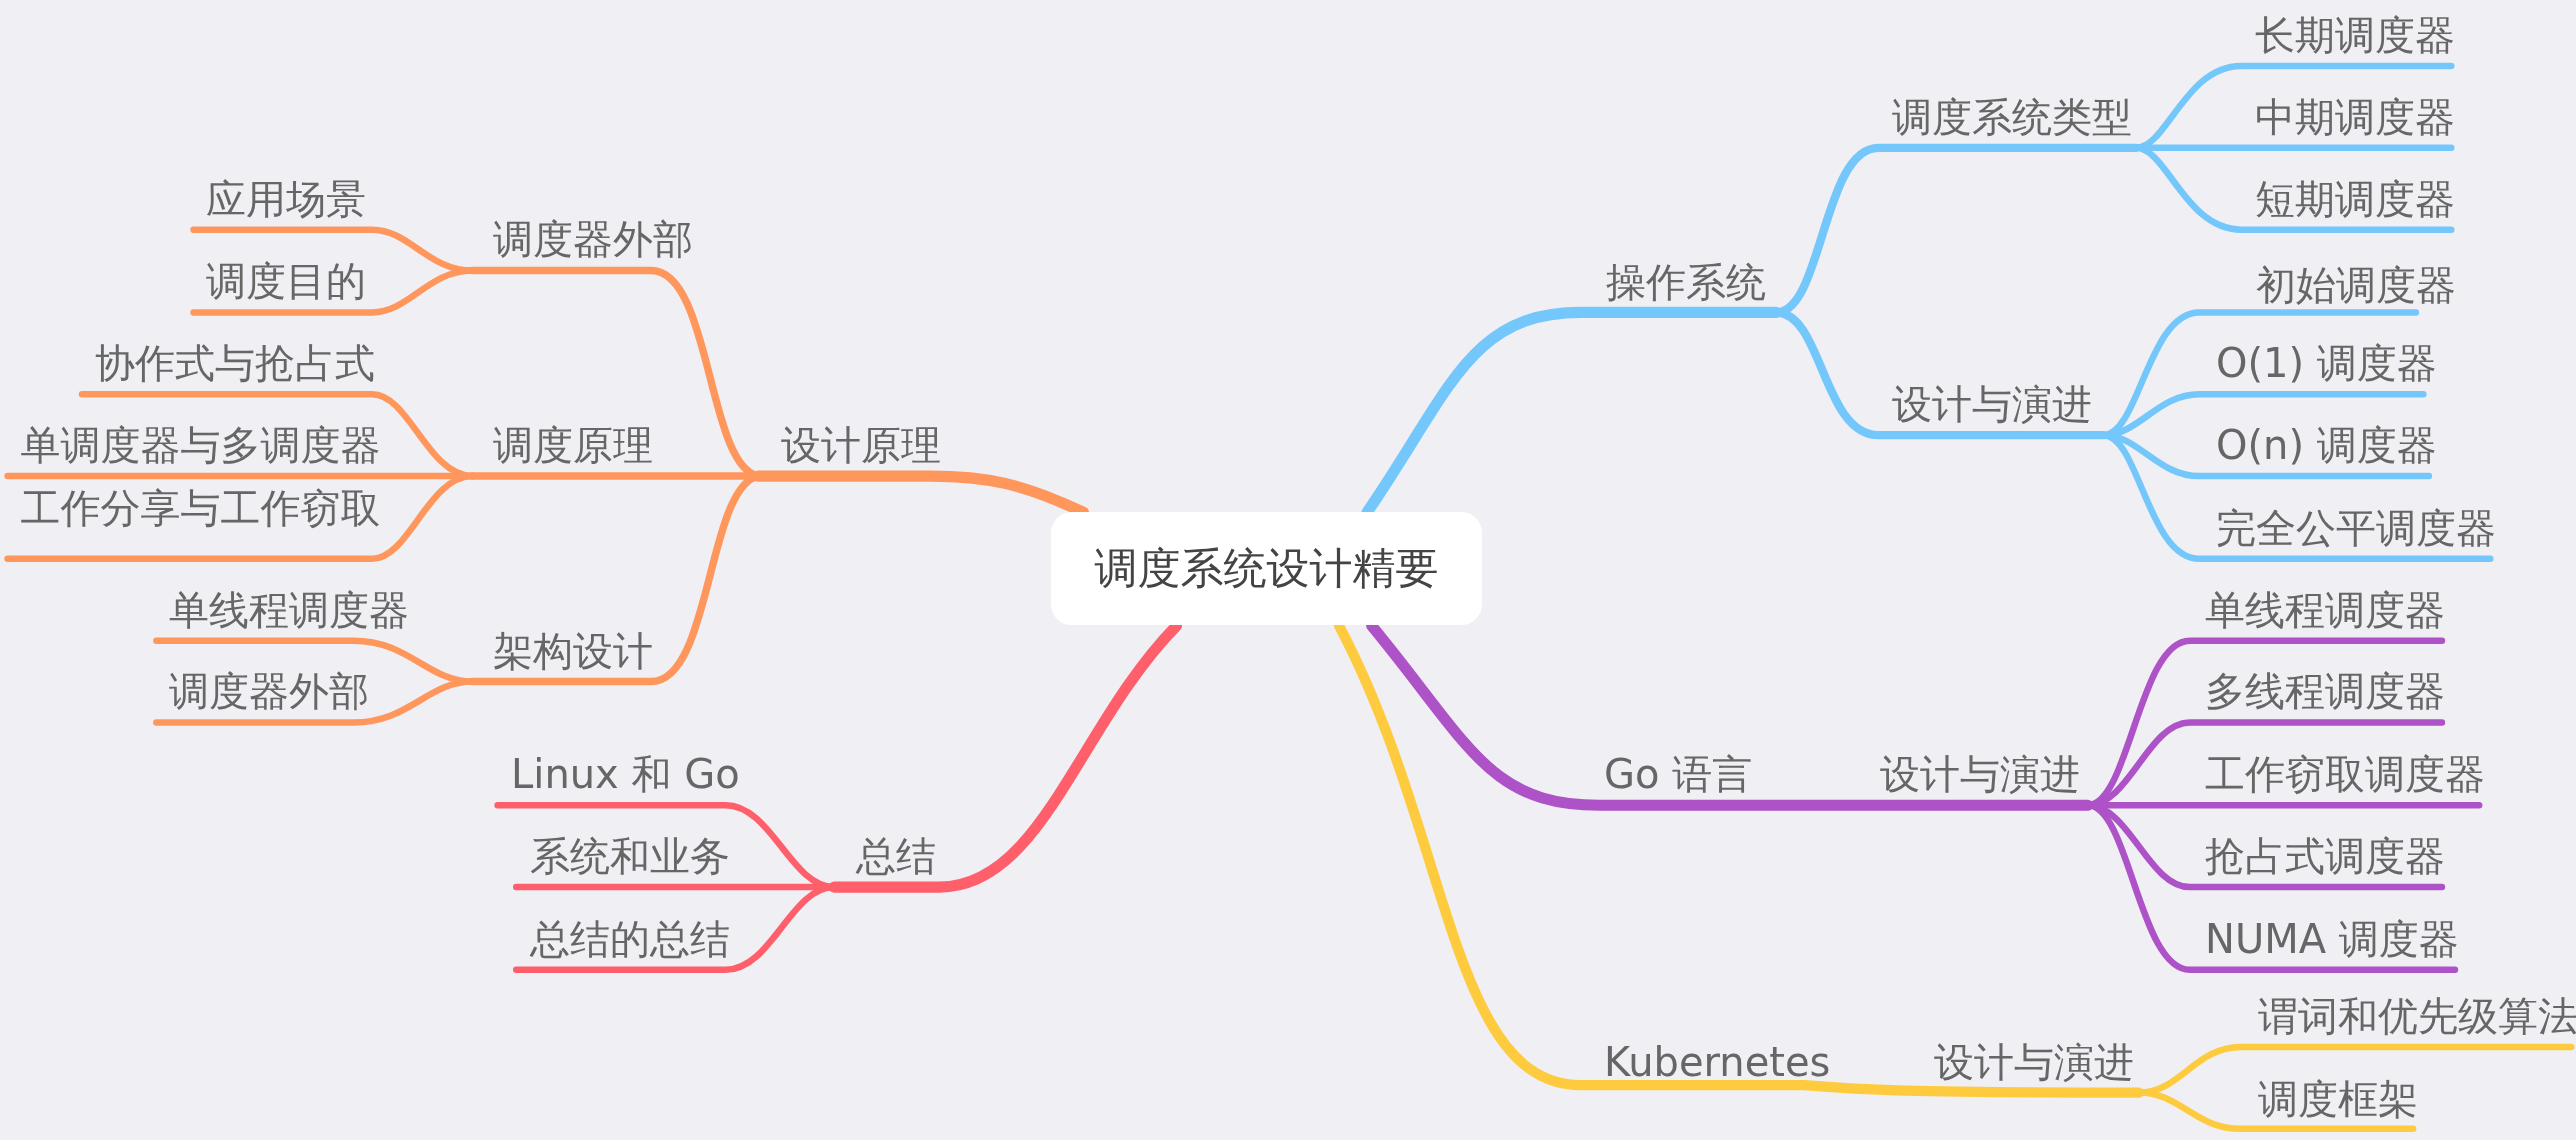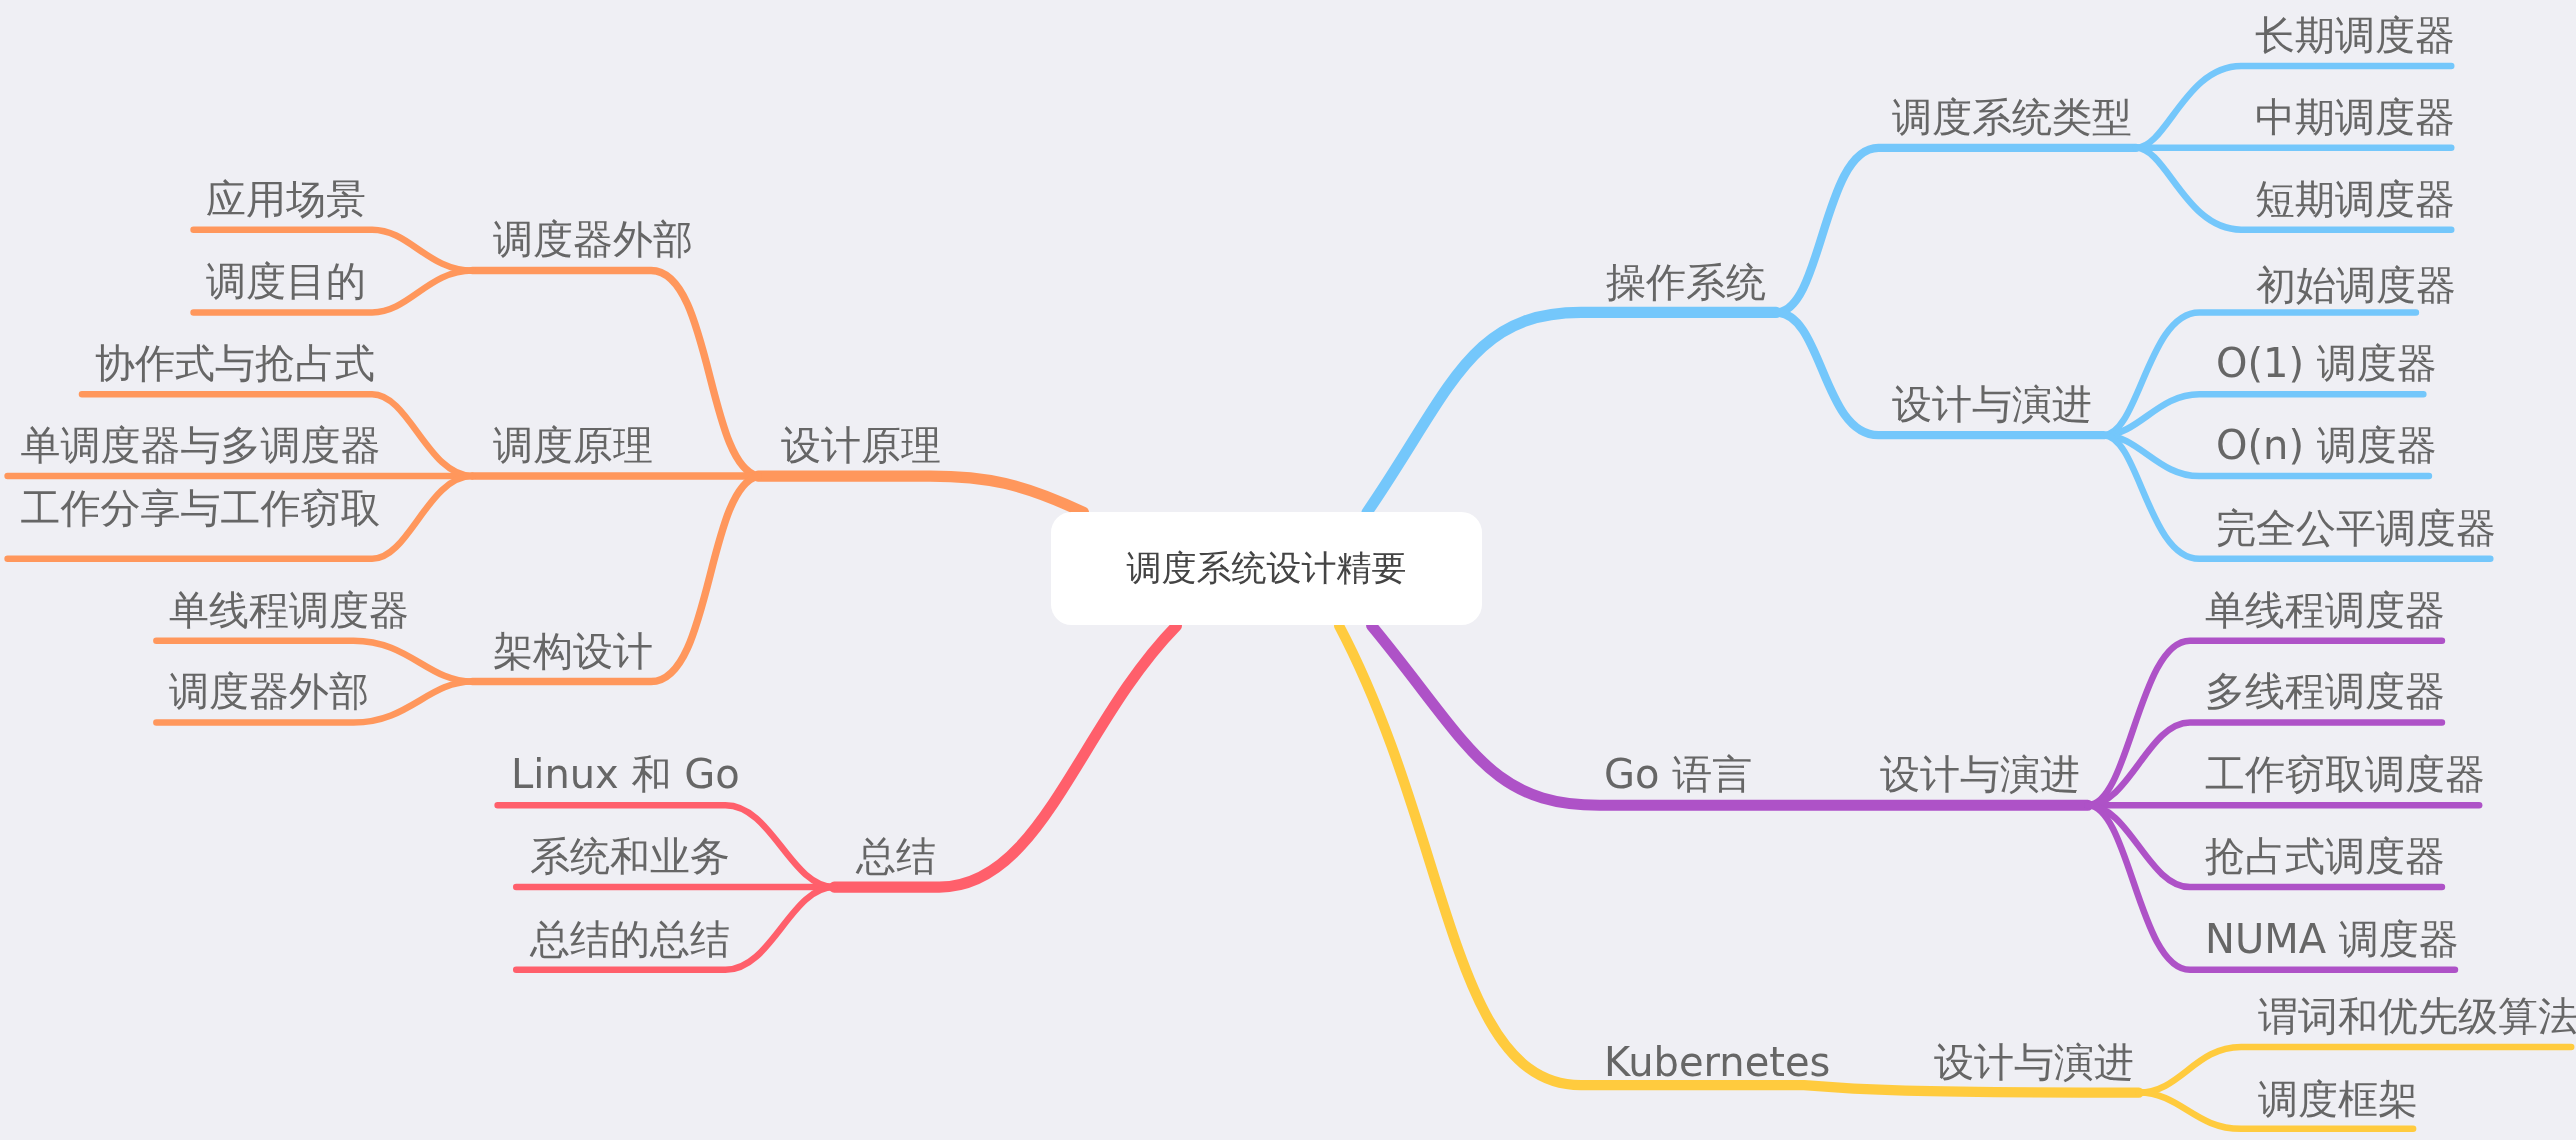--- a/index.html
+++ b/index.html
@@ -1,19 +1,19 @@
 <!DOCTYPE html>
 <html style="font-size:15px"><head>
 <meta charset="utf-8">
 <style>
   html,body{margin:0;padding:0;}
   body{width:2576px;height:1140px;background:#efeff4;position:relative;overflow:hidden;font-family:"DejaVu Sans","Liberation Sans",sans-serif;}
   svg#links{position:absolute;left:0;top:0;}
   .label{position:absolute;color:#666666;font-size:40px;line-height:41px;white-space:nowrap;}
-  .root{position:absolute;left:1051px;top:512px;width:431px;height:113px;background:#ffffff;border-radius:20.5px;display:flex;align-items:center;justify-content:center;color:#444444;font-size:35px;}
+  .root{position:absolute;left:1051px;top:512px;width:431px;height:113px;background:#ffffff;border-radius:20.5px;display:flex;align-items:center;justify-content:center;color:#444444;font-size:43px;}
 </style>
 </head>
 <body>
 
 <svg id="links" width="2576" height="1140" fill="none" stroke-linecap="round" viewBox="0 0 2770 1226">
 
   <g stroke="#74c7fb">
     <path d="M1470 551 C1560 420 1580 336 1700 336 L1910 336" stroke-width="12"></path>
     <path d="M1910 336 C1960 336 1960 159 2020 159 L2297 159" stroke-width="9"></path>
     <path d="M1910 336 C1960 336 1960 468 2020 468 L2262 468" stroke-width="9"></path>

